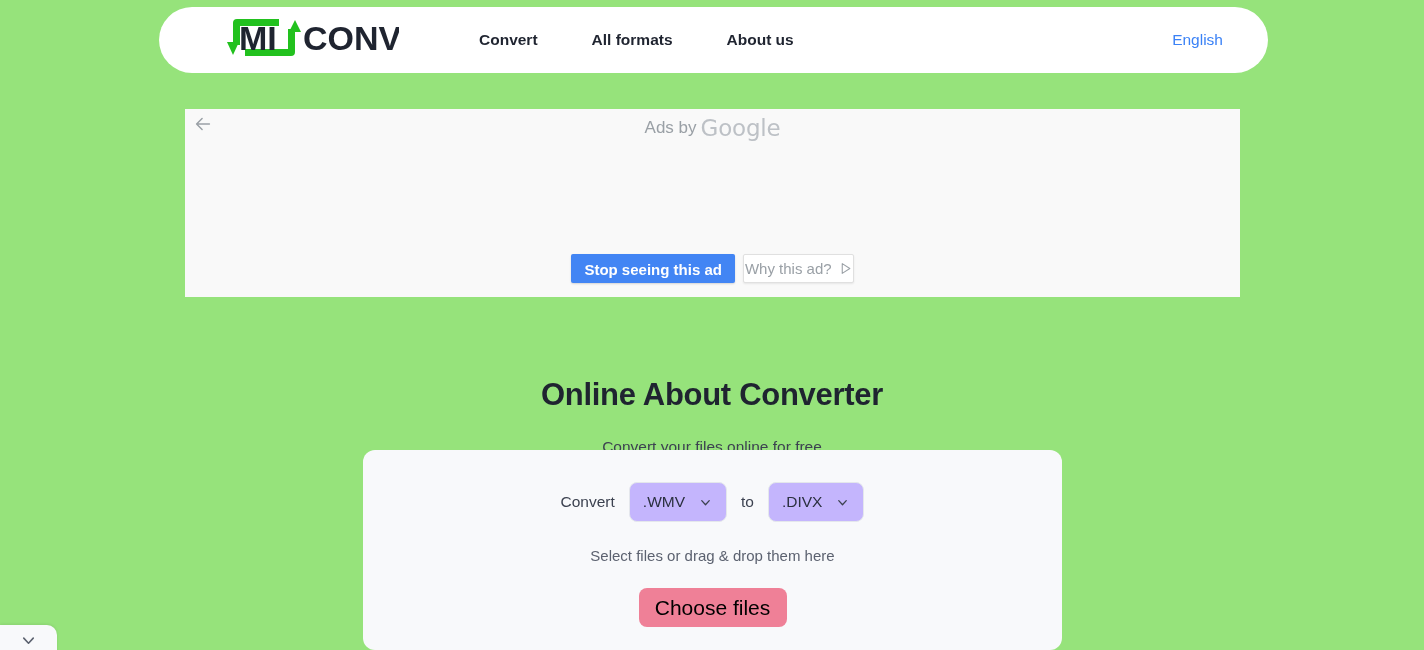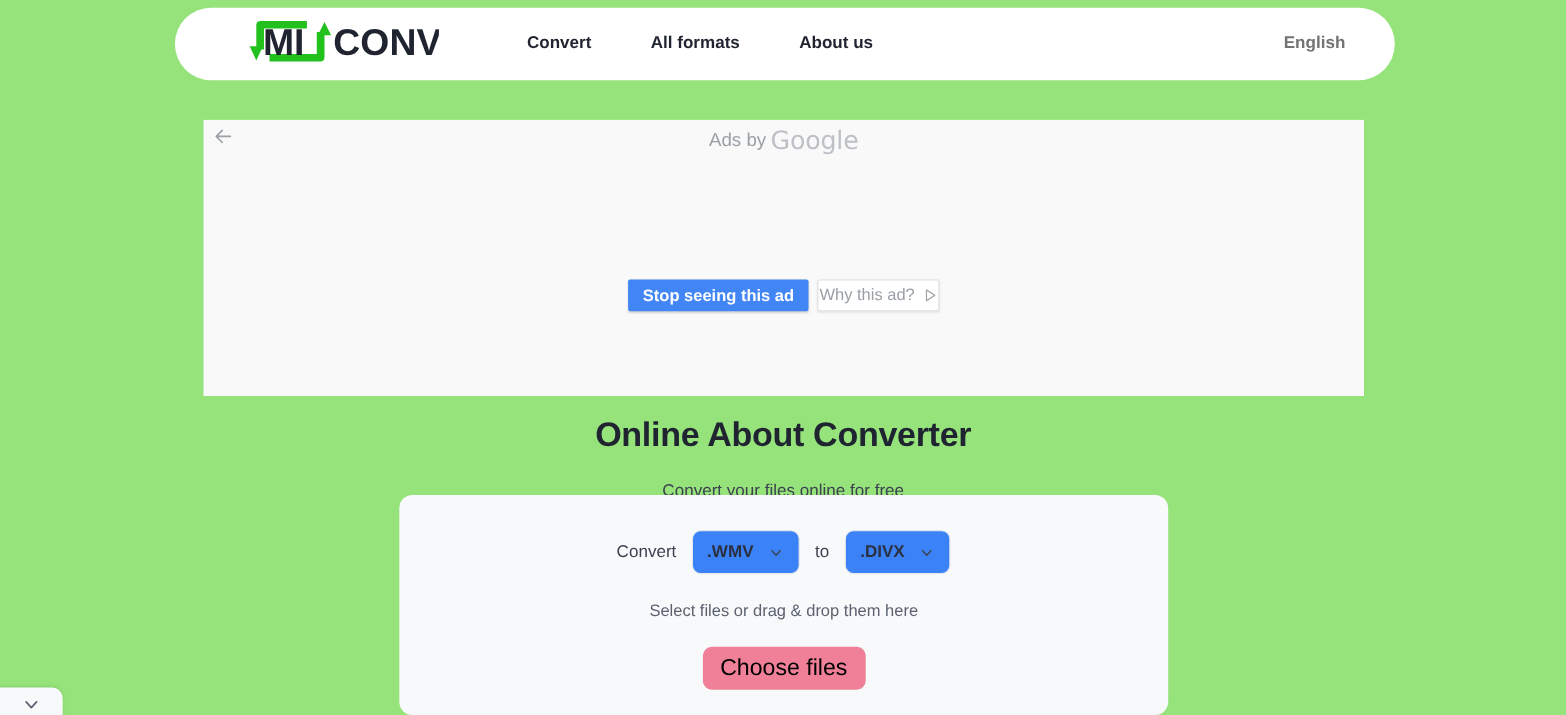--- a/index.html
+++ b/index.html
@@ -47,31 +47,31 @@
     padding: 6px 0;
     margin-right: 54px;
     white-space: nowrap;
   }
   .nav a:last-child { margin-right: 0; }
   .lang {
     position: absolute;
     right: 45px; top: 50%;
     transform: translateY(-50%);
     font-size: 15.5px;
-    font-weight: bold;
-    color: #737373;
+    font-weight: normal;
+    color: #3b82f6;
     text-decoration: none;
     white-space: nowrap;
   }
 
   
   .ad {
     position: absolute;
     left: 185px; top: 109px;
-    width: 1055px; height: 251px;
+    width: 1055px; height: 188px;
     background: #f9f9f9;
   }
   .ad-back {
     position: absolute;
     left: 7px; top: 4px;
     width: 22px; height: 22px;
     color: #9aa0a6;
     cursor: pointer;
   }
   .ad-by {
@@ -171,32 +171,31 @@
     font-size: 15.5px;
     color: #3c4250;
     margin-right: 14px;
   }
   .conv-to {
     font-size: 15.5px;
     color: #3c4250;
     margin: 0 14px;
   }
   .select {
-    background: #3b82f6;
+    background: #c4b5fd;
     border: 1px solid #e4e7ec;
     border-radius: 8px;
     height: 40px;
     padding: 0 13px;
     display: inline-flex;
     align-items: center;
     gap: 13px;
     cursor: pointer;
     min-width: 88px;
     justify-content: space-between;
-    font-weight: bold;
   }
   .select .sel-val {
     font-size: 15.5px;
     color: #2b3040;
     white-space: nowrap;
   }
   .chev {
     display: block;
     color: #3c4250;
   }

